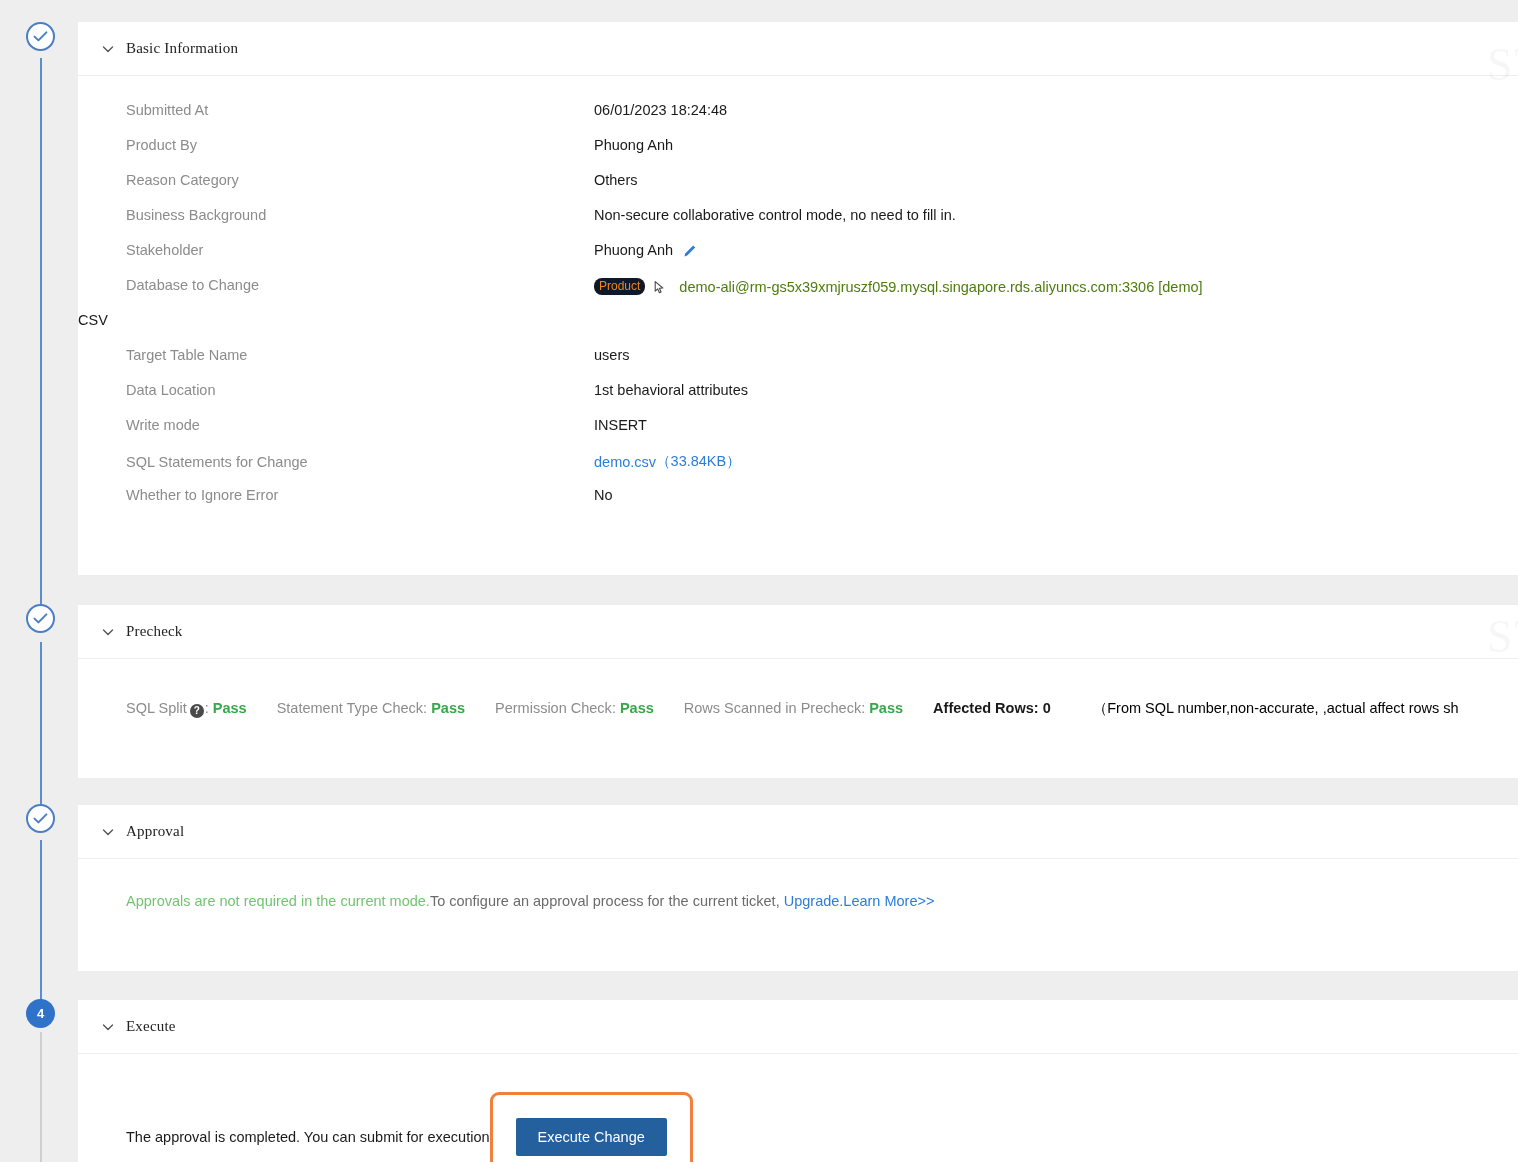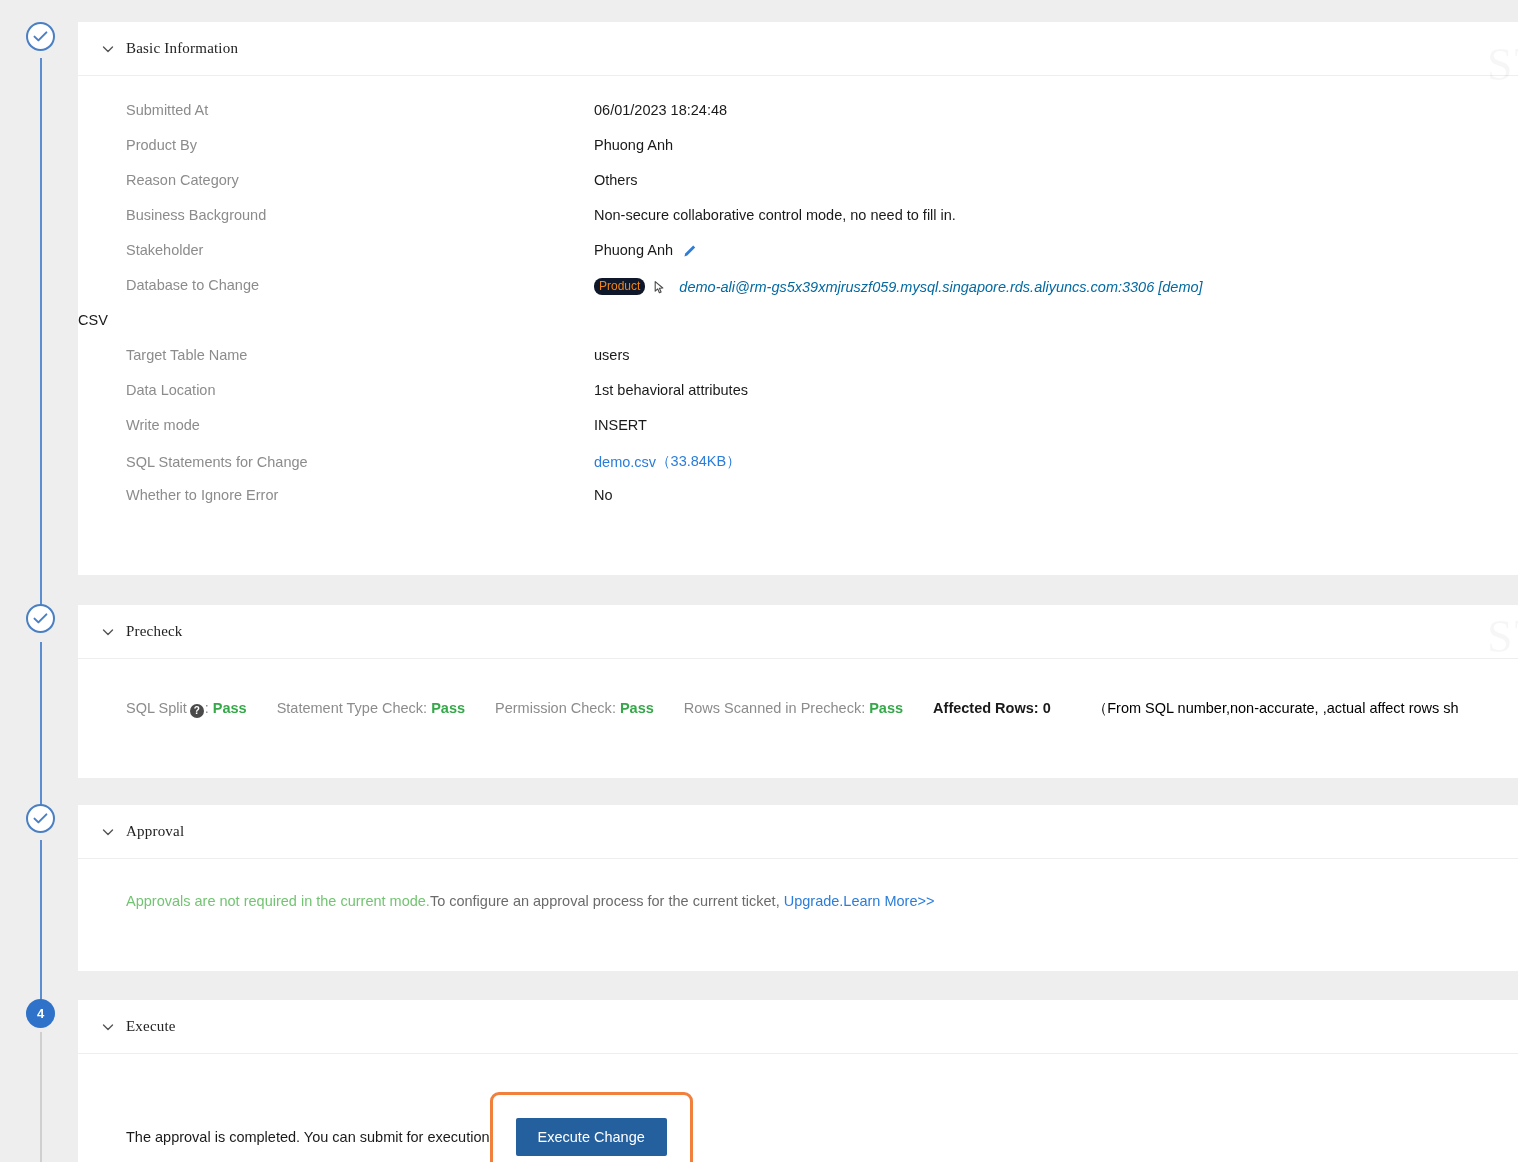--- a/index.html
+++ b/index.html
@@ -147,21 +147,21 @@
   }
   .cursor-icon {
     display: inline-block;
     width: 18px;
     height: 18px;
     margin-right: 10px;
     position: relative;
     top: 1px;
   }
   .cursor-icon svg { display: block; }
-  .db-string { color: #0369a1; font-style: italic; }
+  .db-string { color: #4d7c0f; }
 
   .file-size { color: #2b7ddb; }
 
   
   .precheck-body {
     padding: 40px 0 44px 48px;
     white-space: nowrap;
     overflow: hidden;
   }
   .pc-item {

